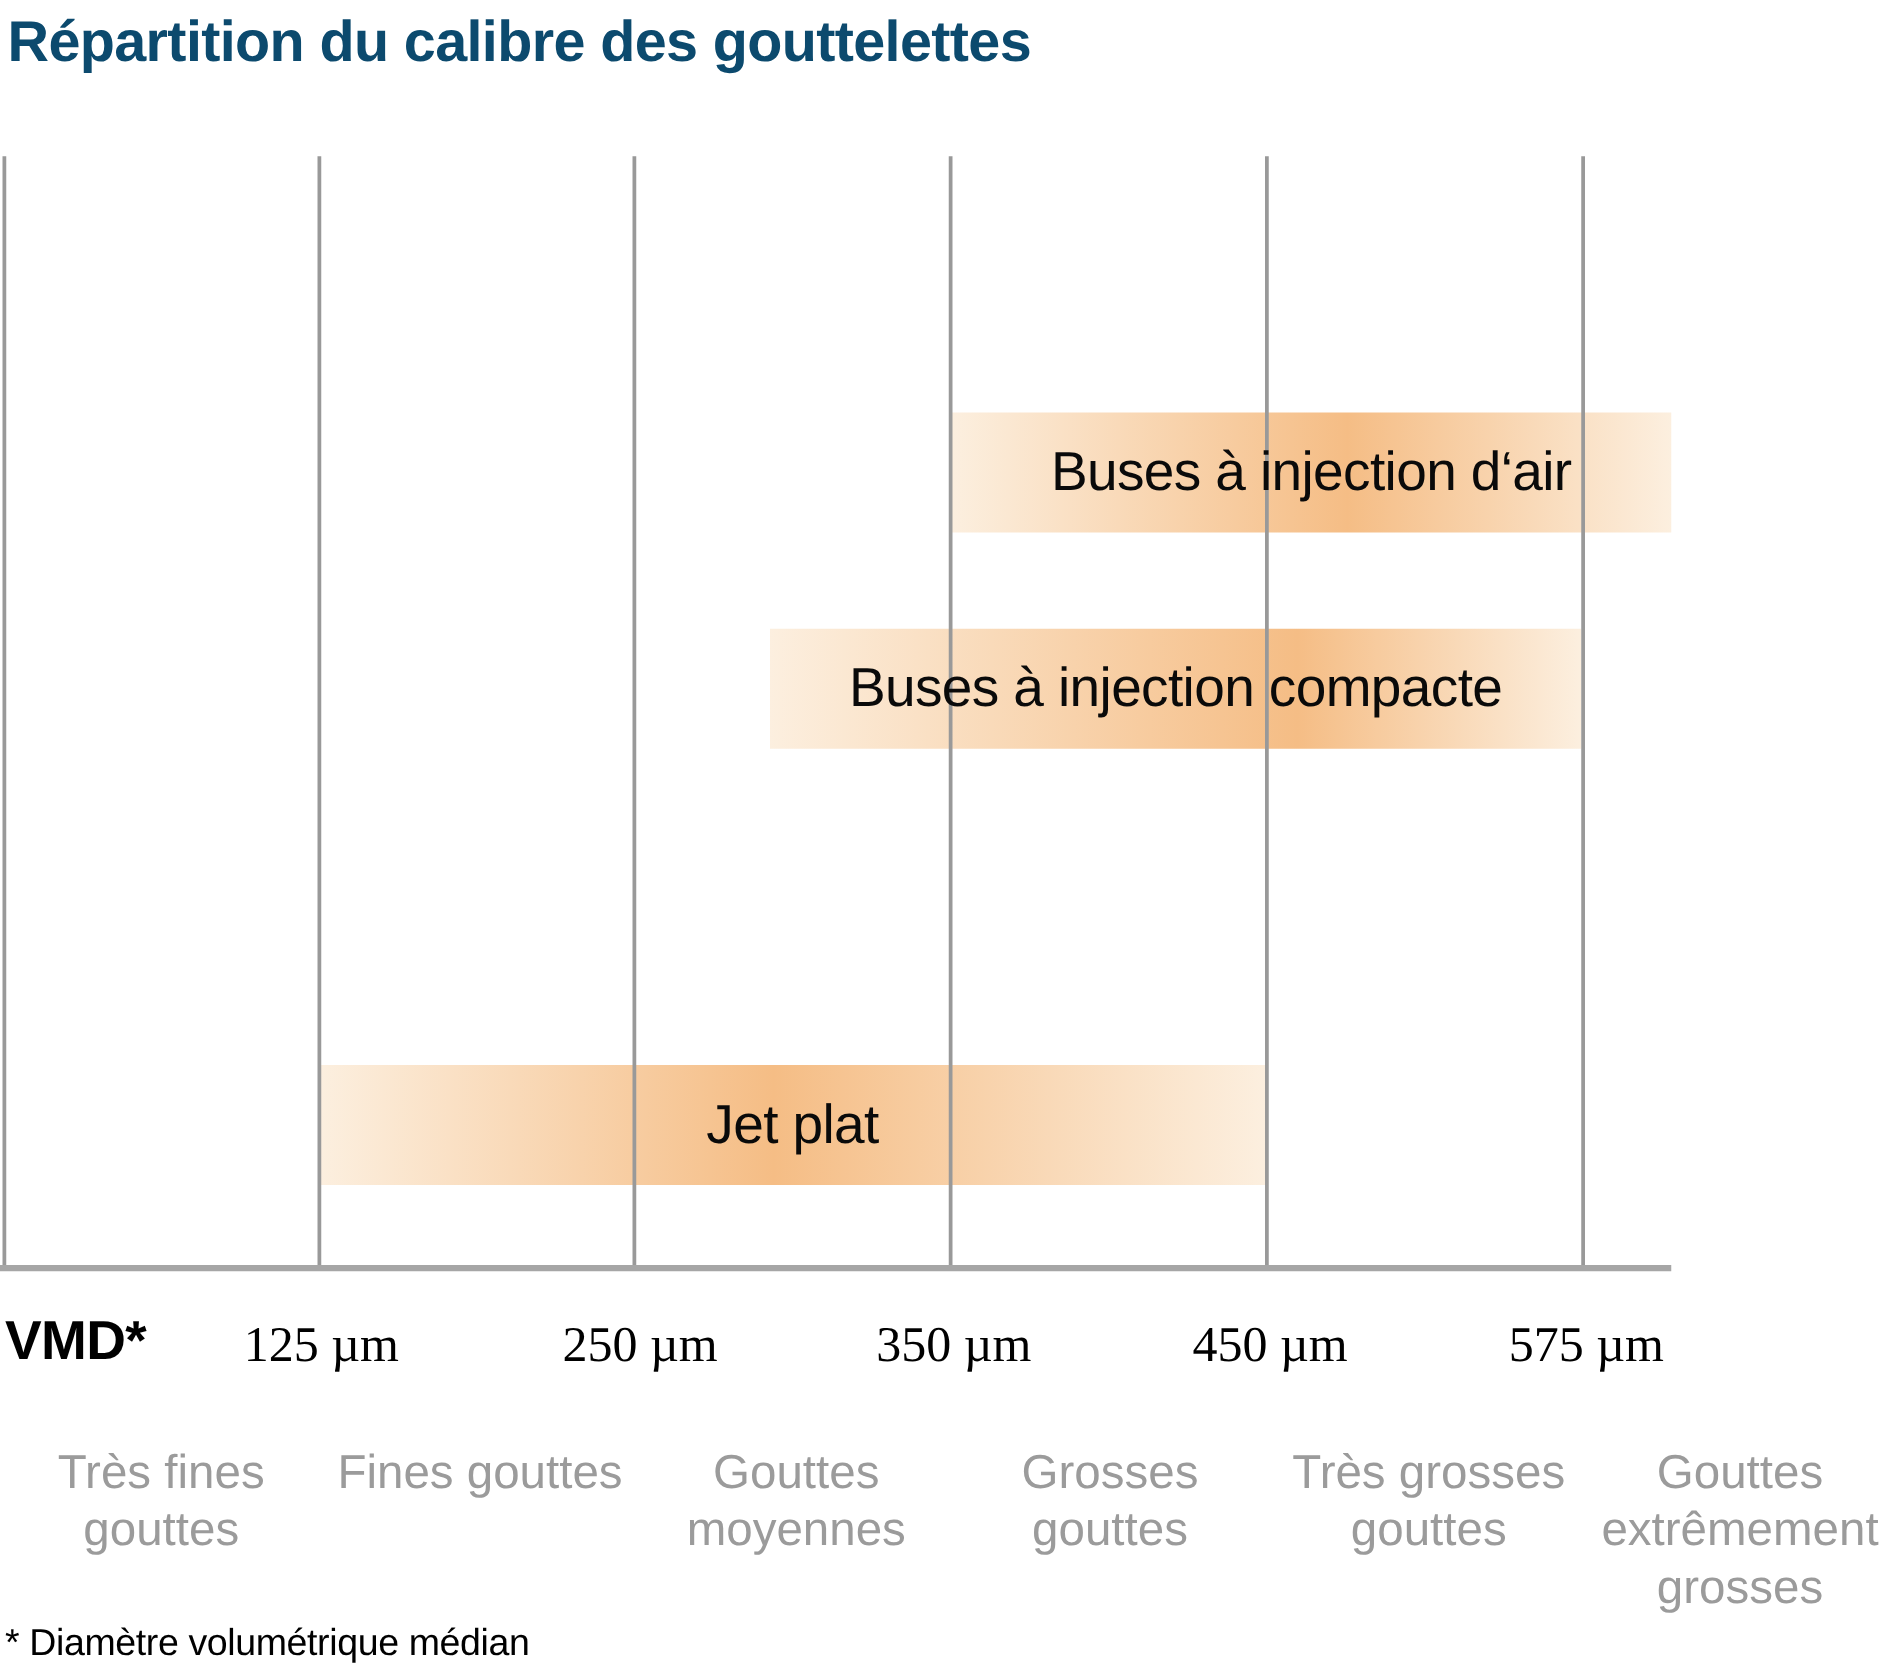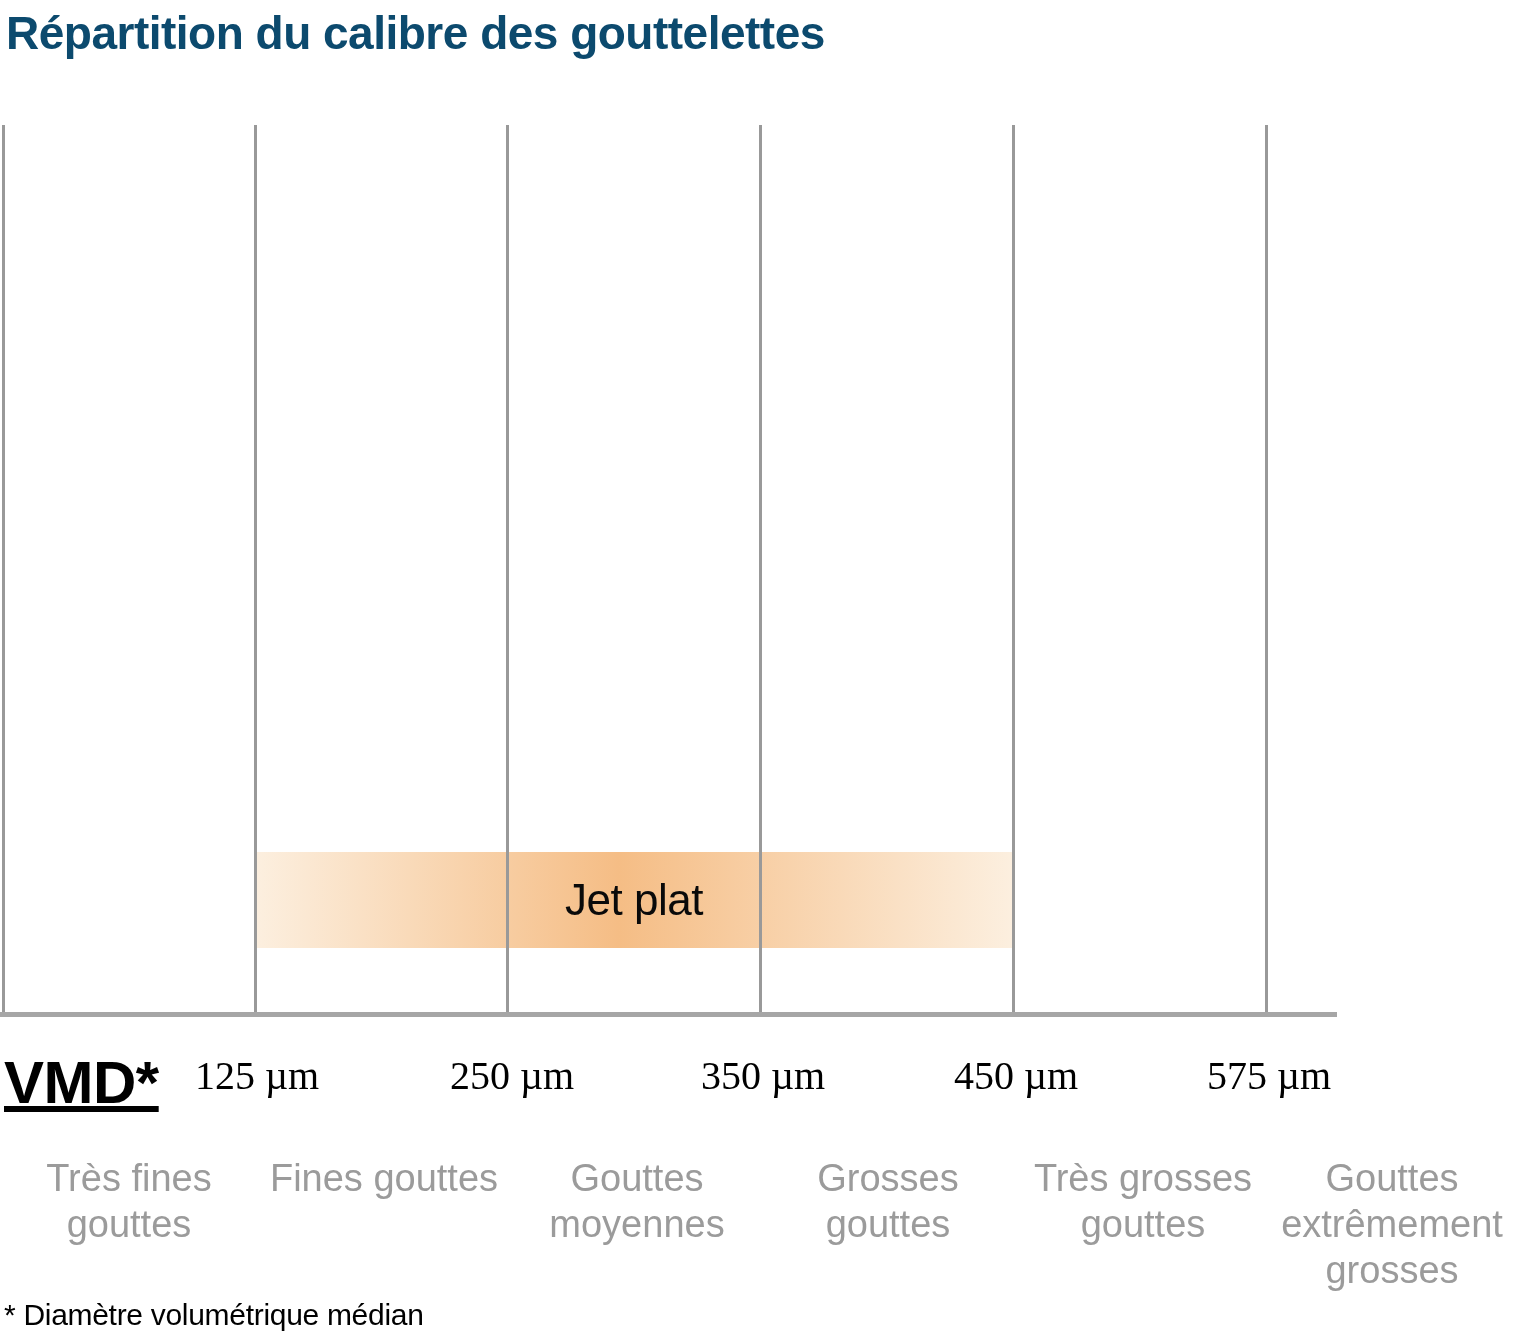--- a/index.html
+++ b/index.html
@@ -50,21 +50,21 @@
     left:507px;top:678px;width:507px;
     background:linear-gradient(90deg,#fcefdf 0%,#f5bd85 52%,#fcefdf 100%);
   }
   .bar-jet{
     left:256px;top:852px;width:756px;
     background:linear-gradient(90deg,#fcefdf 0%,#f5bd85 48%,#fcefdf 100%);
   }
   
   .vmd{
     position:absolute;left:4px;top:1048px;
-    font-size:60px;font-weight:700;letter-spacing:-0.5px;text-decoration:underline;
+    font-size:44px;font-weight:700;letter-spacing:-0.5px;
   }
   .tick{
     position:absolute;top:1052px;transform:translateX(-50%);
     font-size:40px;color:#000;white-space:nowrap;font-family:Liberation Serif, serif;
   }
   .t0{left:257px;} .t1{left:512px;} .t2{left:763px;}
   .t3{left:1016px;text-align:right;} .t4{left:1269px;}
   
   .cat{
     position:absolute;top:1155px;transform:translateX(-50%);
@@ -79,20 +79,26 @@
     font-size:30px;color:#000;letter-spacing:-0.3px;
   }
 </style>
 </head>
 <body>
 
 <div class="plot">
 
   <h1 class="title">Répartition du calibre des gouttelettes</h1>
 
+  <div class="bar bar-air">
+    <span>Buses à injection d‘air</span>
+  </div>
+  <div class="bar bar-compacte">
+    <span>Buses à injection compacte</span>
+  </div>
   <div class="bar bar-jet">
     <span>Jet plat</span>
   </div>
 
   <div class="grid g0"></div>
   <div class="grid g1"></div>
   <div class="grid g2"></div>
   <div class="grid g3"></div>
   <div class="grid g4"></div>
   <div class="grid g5"></div>

